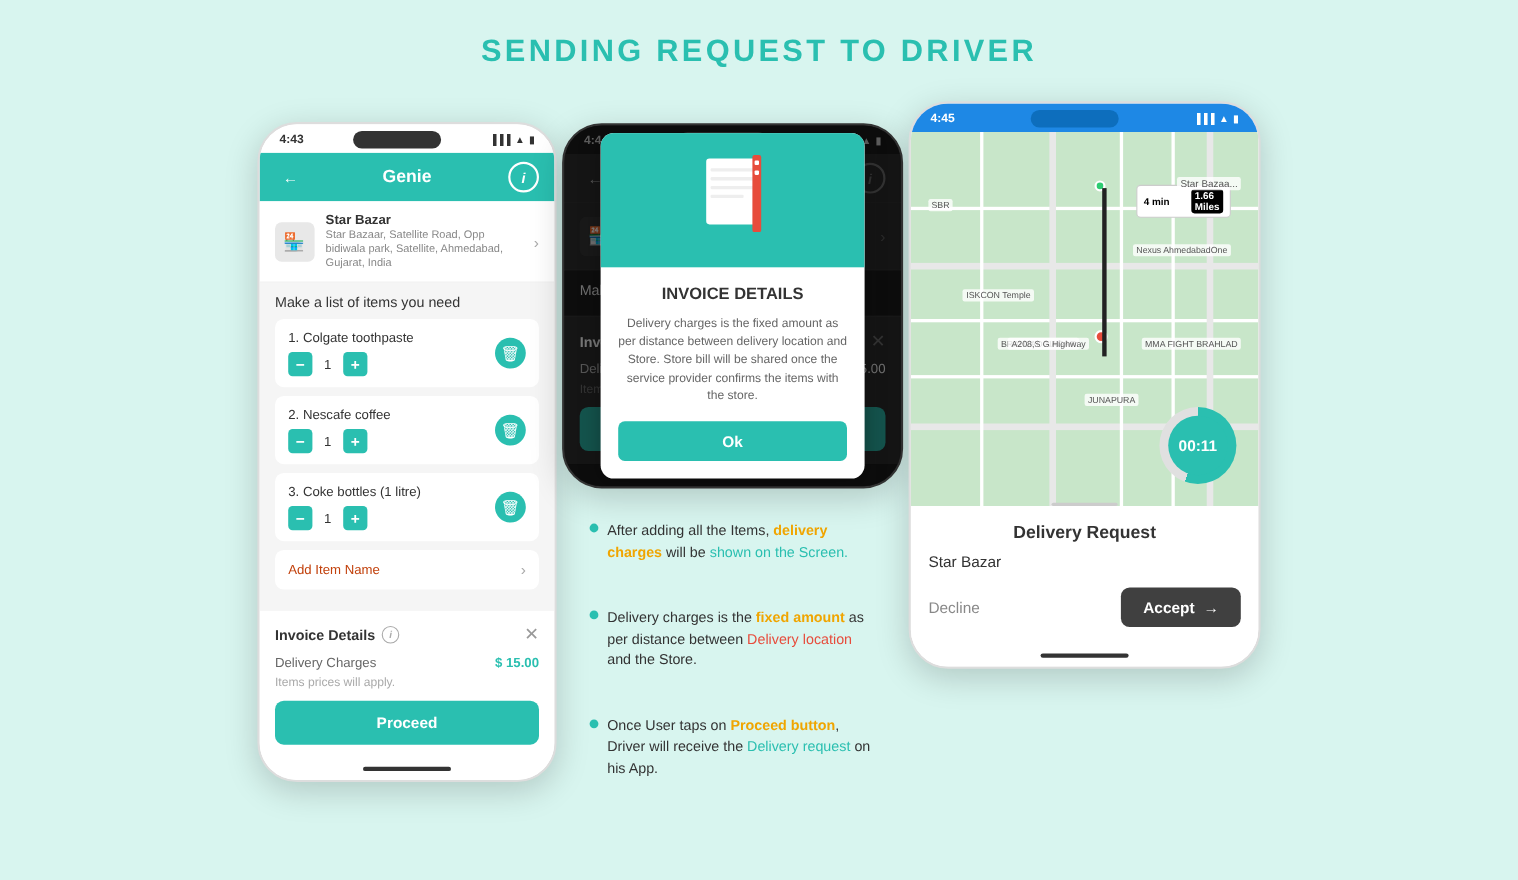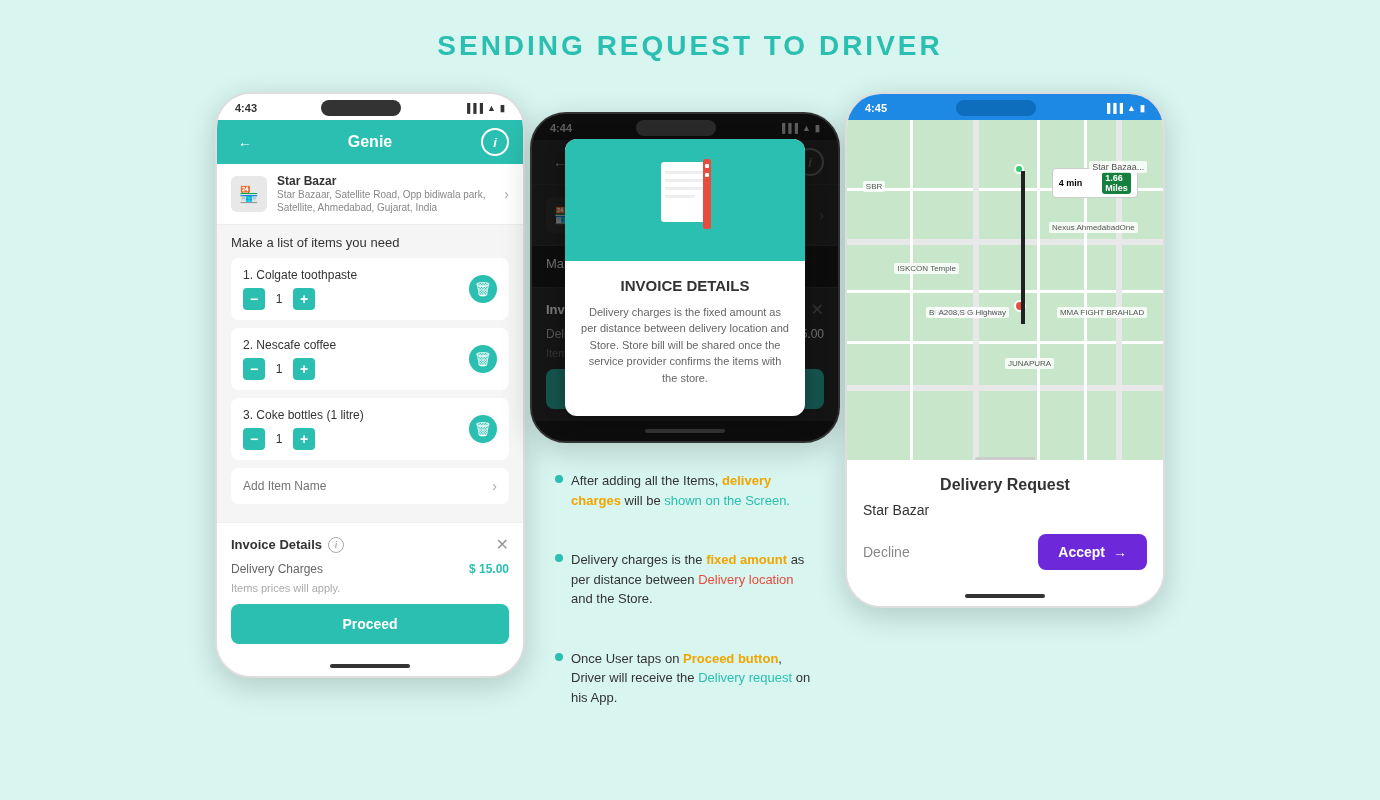--- a/index.html
+++ b/index.html
@@ -32,21 +32,22 @@
     .phone-frame {
       border-radius: 36px;
       overflow: hidden;
       position: relative;
       box-shadow: 0 8px 30px rgba(0,0,0,0.18);
       flex-shrink: 0;
     }
     .phone-frame.white-frame {
       background: #fff;
       border: 2px solid #ddd;
-      width: 310px;
+      width: 272px;
+      margin-top: 19px;
     }
     .phone-frame.dark-frame {
       background: #1a1a1a;
       border: 2px solid #333;
       width: 310px;
     }
     
     .phone-top {
       display: flex;
       justify-content: space-between;
@@ -152,21 +153,21 @@
     }
     .add-item-row {
       background: #fff;
       border-radius: 8px;
       padding: 10px 12px;
       display: flex;
       align-items: center;
       justify-content: space-between;
       margin-bottom: 8px;
     }
-    .add-item-text { font-size: 12px; color: #737373; text-align: center; }
+    .add-item-text { font-size: 12px; color: #c2410c; text-align: center; }
     .add-chevron { color: #aaa; font-size: 14px; }
 
     
     .invoice-panel {
       background: #fff;
       padding: 12px 14px;
       border-top: 1px solid #eee;
     }
     .invoice-title-row {
       display: flex;
@@ -335,21 +336,21 @@
       background: #fff;
       border: 1px solid #ccc;
       border-radius: 4px;
       padding: 3px 6px;
       font-size: 9px;
       font-weight: bold;
       display: flex;
       gap: 20px;
       align-items: center;
     }
-    .dist-teal { background: #15803d; color: #fff; border-radius: 3px; padding: 1px 3px; }
+    .dist-teal { background: #000000; color: #fff; border-radius: 3px; padding: 1px 3px; }
     .marker-red {
       position: absolute;
       bottom: 100px;
       left: 175px;
       width: 12px; height: 12px;
       background: #e74c3c;
       border-radius: 50%;
       border: 2px solid #fff;
     }
     .marker-green {
@@ -401,21 +402,21 @@
       justify-content: space-between;
     }
     .decline-btn {
       background: none;
       border: none;
       font-size: 14px;
       color: #888;
       cursor: pointer;
     }
     .accept-btn {
-      background: #6d28d9;
+      background: #404040;
       color: #fff;
       border: none;
       border-radius: 8px;
       padding: 10px 20px;
       font-size: 14px;
       font-weight: 600;
       cursor: pointer;
       display: flex;
       align-items: flex-start;
       gap: 8px;
@@ -617,20 +618,21 @@
                 <rect x="10" y="36" width="30" height="3" rx="1" fill="#eee"></rect>
                 <rect x="48" y="0" width="8" height="70" rx="2" fill="#e74c3c"></rect>
                 <rect x="50" y="5" width="4" height="4" rx="1" fill="#fff"></rect>
                 <rect x="50" y="14" width="4" height="4" rx="1" fill="#fff"></rect>
               </svg>
             </div>
           </div>
           <div class="modal-body">
             <div class="modal-title">INVOICE DETAILS</div>
             <div class="modal-text">Delivery charges is the fixed amount as per distance between delivery location and Store. Store bill will be shared once the service provider confirms the items with the store.</div>
+            <button class="ok-btn">Ok</button>
           </div>
         </div>
       </div>
     </div>
 
     <div class="annotations" style="margin-top:28px;width:300px;">
       <div class="annotation-item">
         <div class="dot-indicator"></div>
         <div class="annotation-text">
           After adding all the Items, <span class="highlight">delivery charges</span> will be <span class="teal">shown on the Screen.</span>
@@ -695,20 +697,27 @@
         <span class="dist-teal">1.66<br>Miles</span>
       </div>
 
       <div class="map-label" style="top:55%;left:28%;z-index:3;">A208,S G Highway</div>
 
       <div class="marker-green" style="top:13%;left:53%;"></div>
       <div class="marker-red" style="top:53%;left:53%;"></div>
 
       <div class="map-label" style="top:12%;right:5%;z-index:3;font-size:9px;">Star Bazaa...</div>
 
+      <div class="timer-section">
+        <div class="timer-circle">
+          <div class="timer-inner">
+            <span>00:11</span>
+          </div>
+        </div>
+      </div>
 
       <div style="position:absolute;bottom:0;left:50%;transform:translateX(-50%);width:60px;height:3px;background:#ccc;border-radius:2px;"></div>
     </div>
 
     <div class="delivery-panel">
       <div class="delivery-title">Delivery Request</div>
       <div class="delivery-store">Star Bazar</div>
       <div class="delivery-actions">
         <button class="decline-btn">Decline</button>
         <button class="accept-btn">

